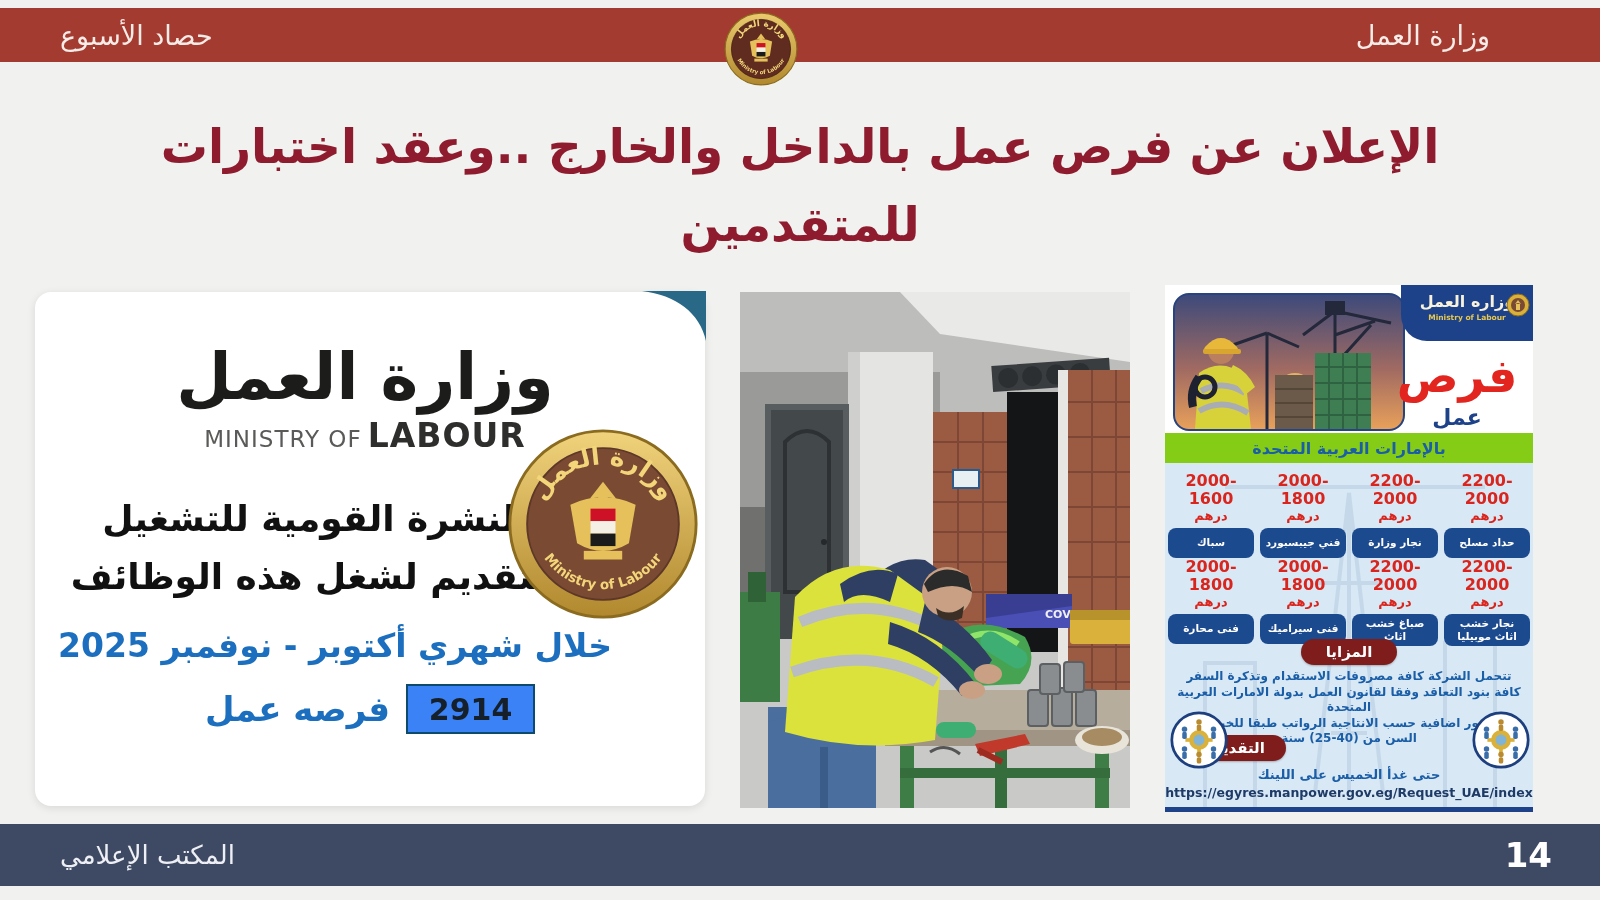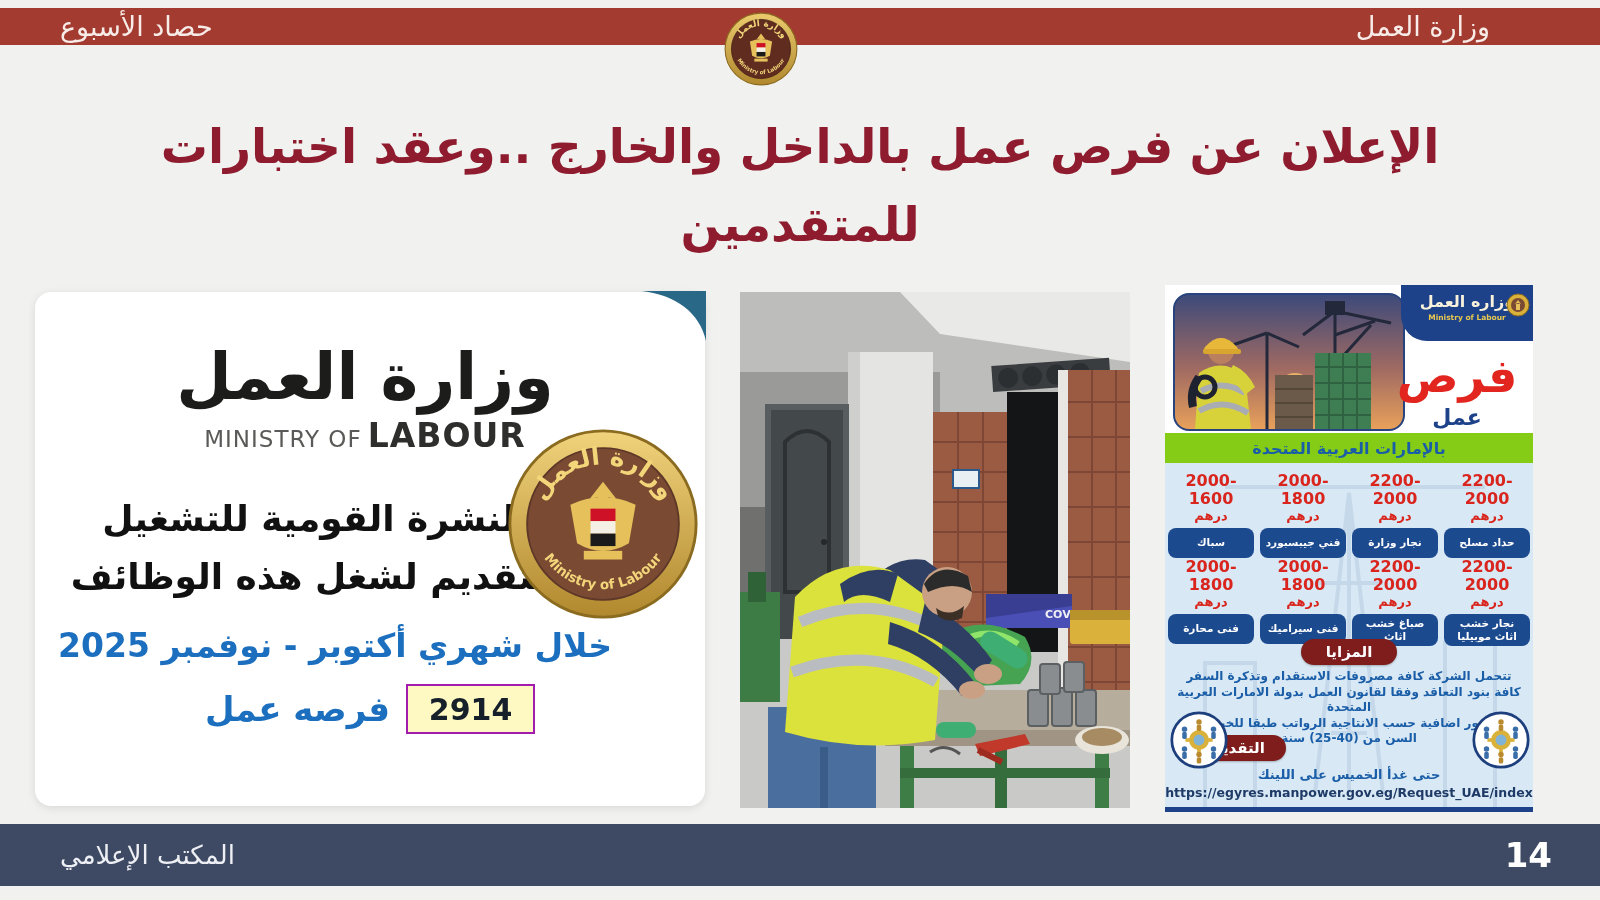--- a/index.html
+++ b/index.html
@@ -5,21 +5,21 @@
   html,body{margin:0;padding:0;}
   body{
     width:1600px;height:900px;position:relative;overflow:hidden;
     background:#F1F1EF;
     font-family:"DejaVu Sans", sans-serif;
   }
   .abs{position:absolute;}
 
   
   .top-bar{
-    top:8px;left:0;width:1600px;height:37px;
+    top:8px;left:0;width:1600px;height:54px;
     background:#A43B30;color:#F7ECE7;
     display:flex;align-items:center;justify-content:space-between;
     padding:0 110px 0 60px;box-sizing:border-box;
     font-size:27px;
   }
   .top-bar .lbl{white-space:nowrap;}
   .top-logo{left:724px;top:12px;width:74px;height:74px;z-index:5;}
 
   
   .slide-title{
@@ -45,21 +45,21 @@
   .brand-en .name{font-size:33px;font-weight:bold;color:#2e2e2c;}
   .card-h1{left:10px;top:206px;width:540px;text-align:center;font-size:36px;font-weight:bold;color:#111;}
   .card-h2{left:10px;top:264px;width:540px;text-align:center;font-size:36px;font-weight:bold;color:#111;}
   .card-period{left:10px;top:334px;width:580px;text-align:center;font-size:33px;font-weight:bold;color:#1B6FBE;}
   .card-count-row{
     left:170px;top:392px;width:330px;
     display:flex;flex-direction:row;align-items:center;justify-content:center;gap:16px;
     direction:rtl;
   }
   .count-box{
-    width:140px;height:46px;background:#fef9c3;border:2px solid #a21caf;
+    width:140px;height:46px;background:#3b82f6;border:2px solid #0c4a6e;
     display:flex;align-items:center;justify-content:center;
     font-size:30px;font-weight:bold;color:#16202b;
   }
   .count-label{font-size:34px;font-weight:bold;color:#1B6FBE;white-space:nowrap;}
   .card-seal{right:6px;top:136px;width:192px;height:192px;}
 
   
   .photo{left:740px;top:292px;width:390px;height:516px;background:#c9c9c7;overflow:hidden;}
 
   

